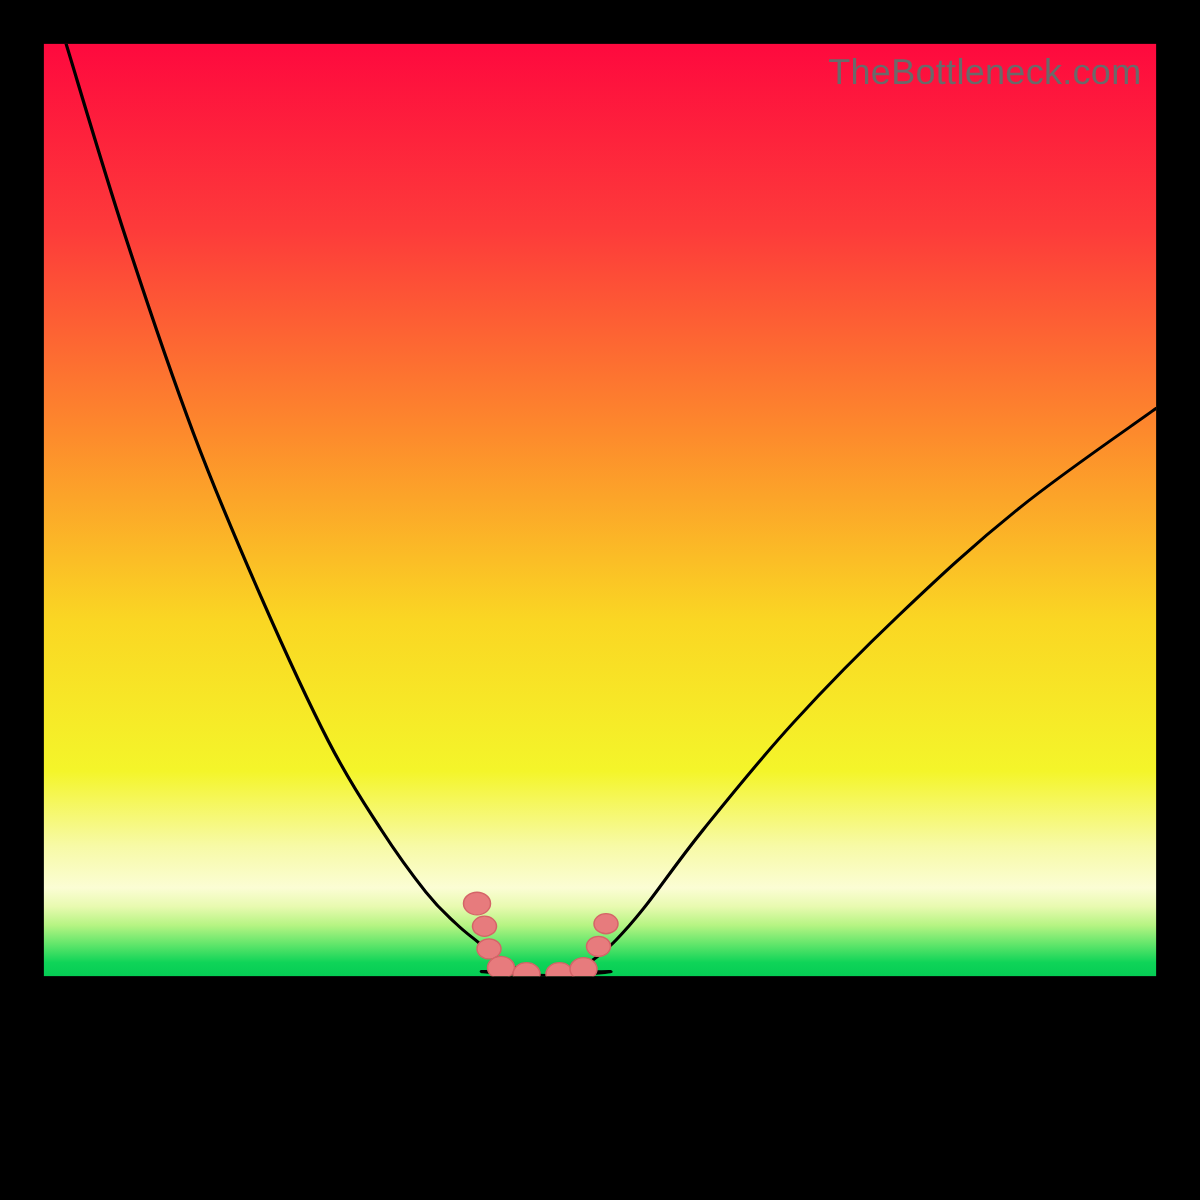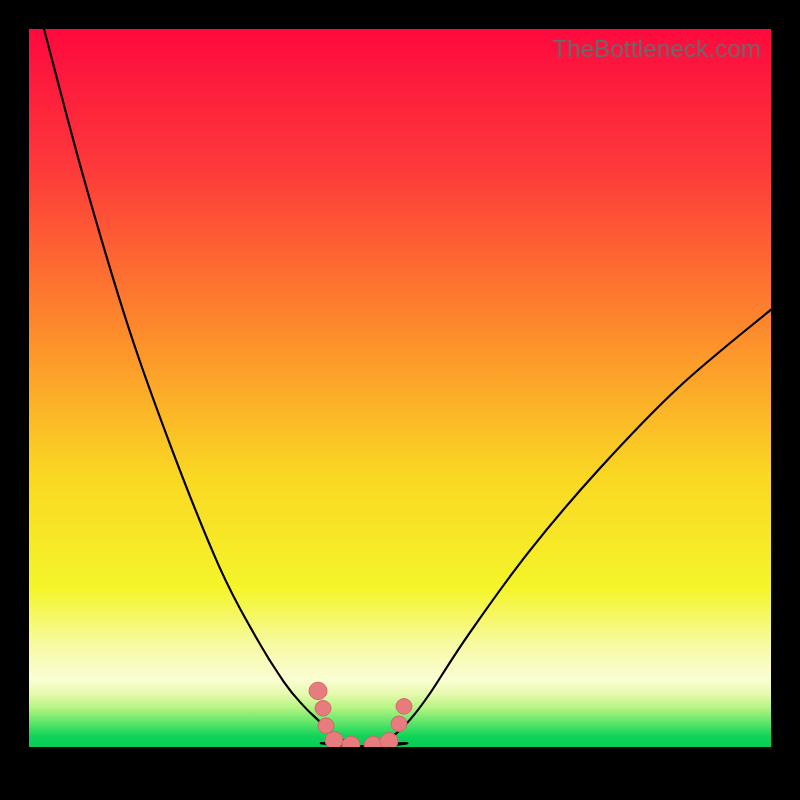--- a/index.html
+++ b/index.html
@@ -17,21 +17,21 @@
     top: 0;
     width: 800px;
     height: 800px;
     background: #000;
   }
   .plot {
     position: absolute;
     left: 29px;
     top: 29px;
     width: 742px;
-    height: 718px;
+    height: 622px;
     overflow: hidden;
   }
   .gradient {
     position: absolute;
     left: 0;
     top: 0;
     width: 100%;
     height: 100%;
   }
   .watermark {

